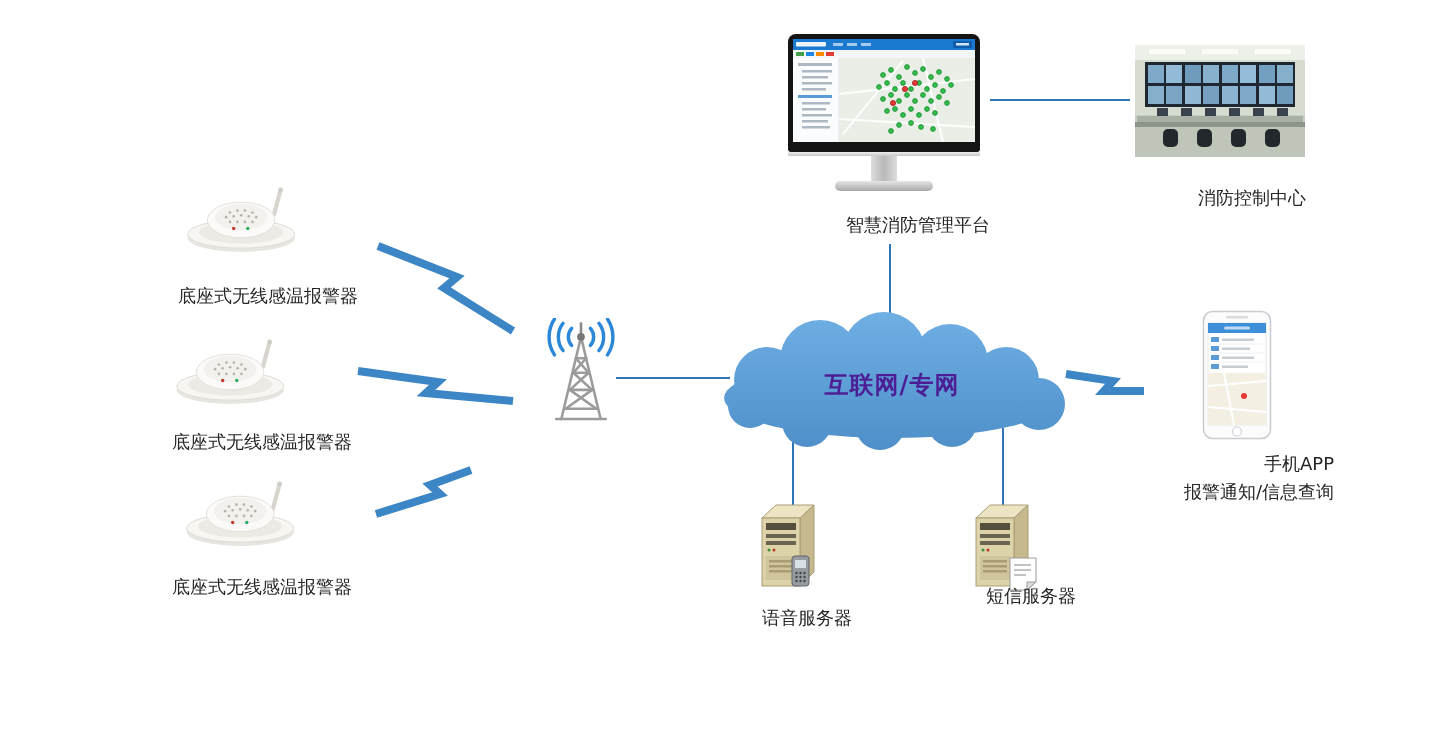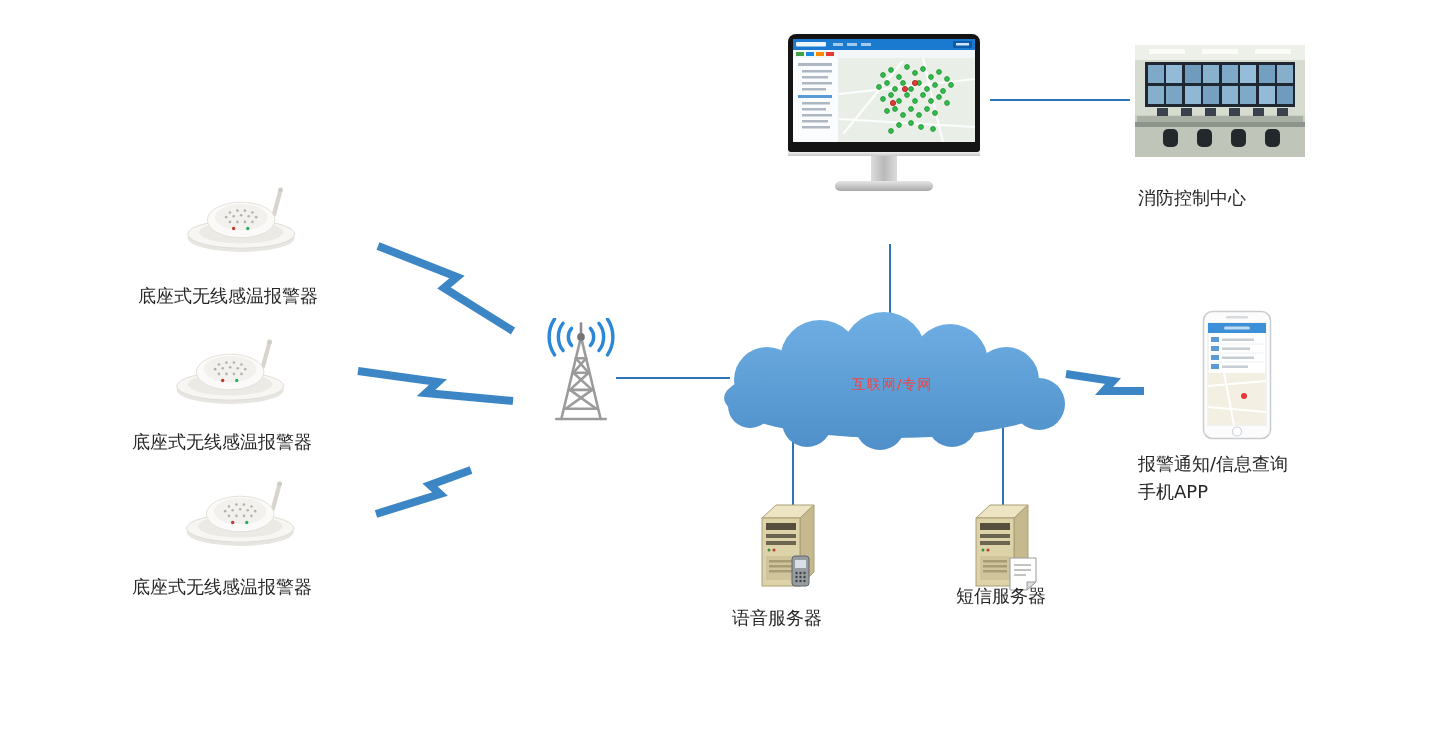--- a/index.html
+++ b/index.html
@@ -1,27 +1,27 @@
 <!DOCTYPE html>
 <html><head>
 <meta charset="utf-8">
 <style>
   * { margin:0; padding:0; box-sizing:border-box; }
   html,body { width:1430px; height:751px; background:#ffffff; overflow:hidden;
               font-family:"DejaVu Sans","Liberation Sans",sans-serif; }
   .canvas { position:absolute; left:0; top:0; width:1430px; height:751px; }
   .node { position:absolute; }
-  .lbl { position:absolute; color:#262626; font-size:18px; line-height:1.5; text-align:left; }
+  .lbl { position:absolute; color:#262626; font-size:18px; line-height:1.5; text-align:right; }
   .lbl.two-line { line-height:1.55; }
   #overlay { position:absolute; left:0; top:0; width:1430px; height:751px; pointer-events:none; }
 
   
   .cloud-wrap { left:712px; top:312px; width:360px; height:140px; }
   .cloud-label { position:absolute; inset:0; display:flex; align-items:center; justify-content:center;
-                 color:#ef4444; font-size:14px; font-weight:normal; letter-spacing:1px; padding-top:6px; }
+                 color:#4c1d95; font-size:24px; font-weight:bold; letter-spacing:1px; padding-top:6px; }
 
   
   .monitor { left:788px; top:34px; width:192px; }
   .mon-screen { width:192px; height:118px; background:#141414; border-radius:8px 8px 3px 3px;
                 padding:5px 5px 10px 5px; }
   .mon-chin { width:192px; height:4px; background:linear-gradient(#eeeeee,#c6c6c6); }
   .mon-neck { width:26px; height:25px; margin:0 auto;
               background:linear-gradient(90deg,#dcdcdc,#b9b9b9 50%,#dcdcdc); }
   .mon-base { width:98px; height:10px; margin:0 auto; border-radius:5px;
               background:linear-gradient(#e6e6e6,#a8a8a8); }
@@ -276,20 +276,21 @@
           <circle cx="112" cy="50" r="2.6"></circle>
             <circle cx="122" cy="44" r="2.6"></circle>
             <circle cx="100" cy="64" r="2.6"></circle>
         </g>
       </svg>
     </div>
     <div class="mon-chin"></div>
     <div class="mon-neck"></div>
     <div class="mon-base"></div>
   </div>
+  <div class="lbl" style="left:795px; top:211px; width:195px;">智慧消防管理平台</div>
 
   <div class="node" style="left:1135px; top:45px;">
     <svg viewBox="0 0 170 112" width="170" height="112">
       <rect width="170" height="112" fill="#c9cfc3"></rect>
       <rect width="170" height="15" fill="#edefe9"></rect>
       <rect x="14" y="4" width="36" height="5" fill="#fbfcf7"></rect>
       <rect x="67" y="4" width="36" height="5" fill="#fbfcf7"></rect>
       <rect x="120" y="4" width="36" height="5" fill="#fbfcf7"></rect>
       <rect y="15" width="170" height="55" fill="#d7dcd1"></rect>
       <rect x="10" y="17" width="150" height="45" fill="#1f2732"></rect>
@@ -414,17 +415,17 @@
       <g stroke="#ffffff" stroke-width="2" fill="none">
         <path d="M6,76 L64,71"></path>
         <path d="M22,63 L32,115"></path>
         <path d="M6,97 L64,102"></path>
       </g>
       <circle cx="42" cy="86" r="3" fill="#E53935"></circle>
       <circle cx="35" cy="121.5" r="4.5" fill="#ffffff" stroke="#cfd3d6" stroke-width="1.2"></circle>
     </svg>
   </div>
   <div class="lbl two-line" style="left:1138px; top:450px; width:196px;">
+    <div>手机APP</div>
     <div>报警通知/信息查询</div>
-    <div>手机APP</div>
   </div>
 
 </div>
 
 </body></html>

